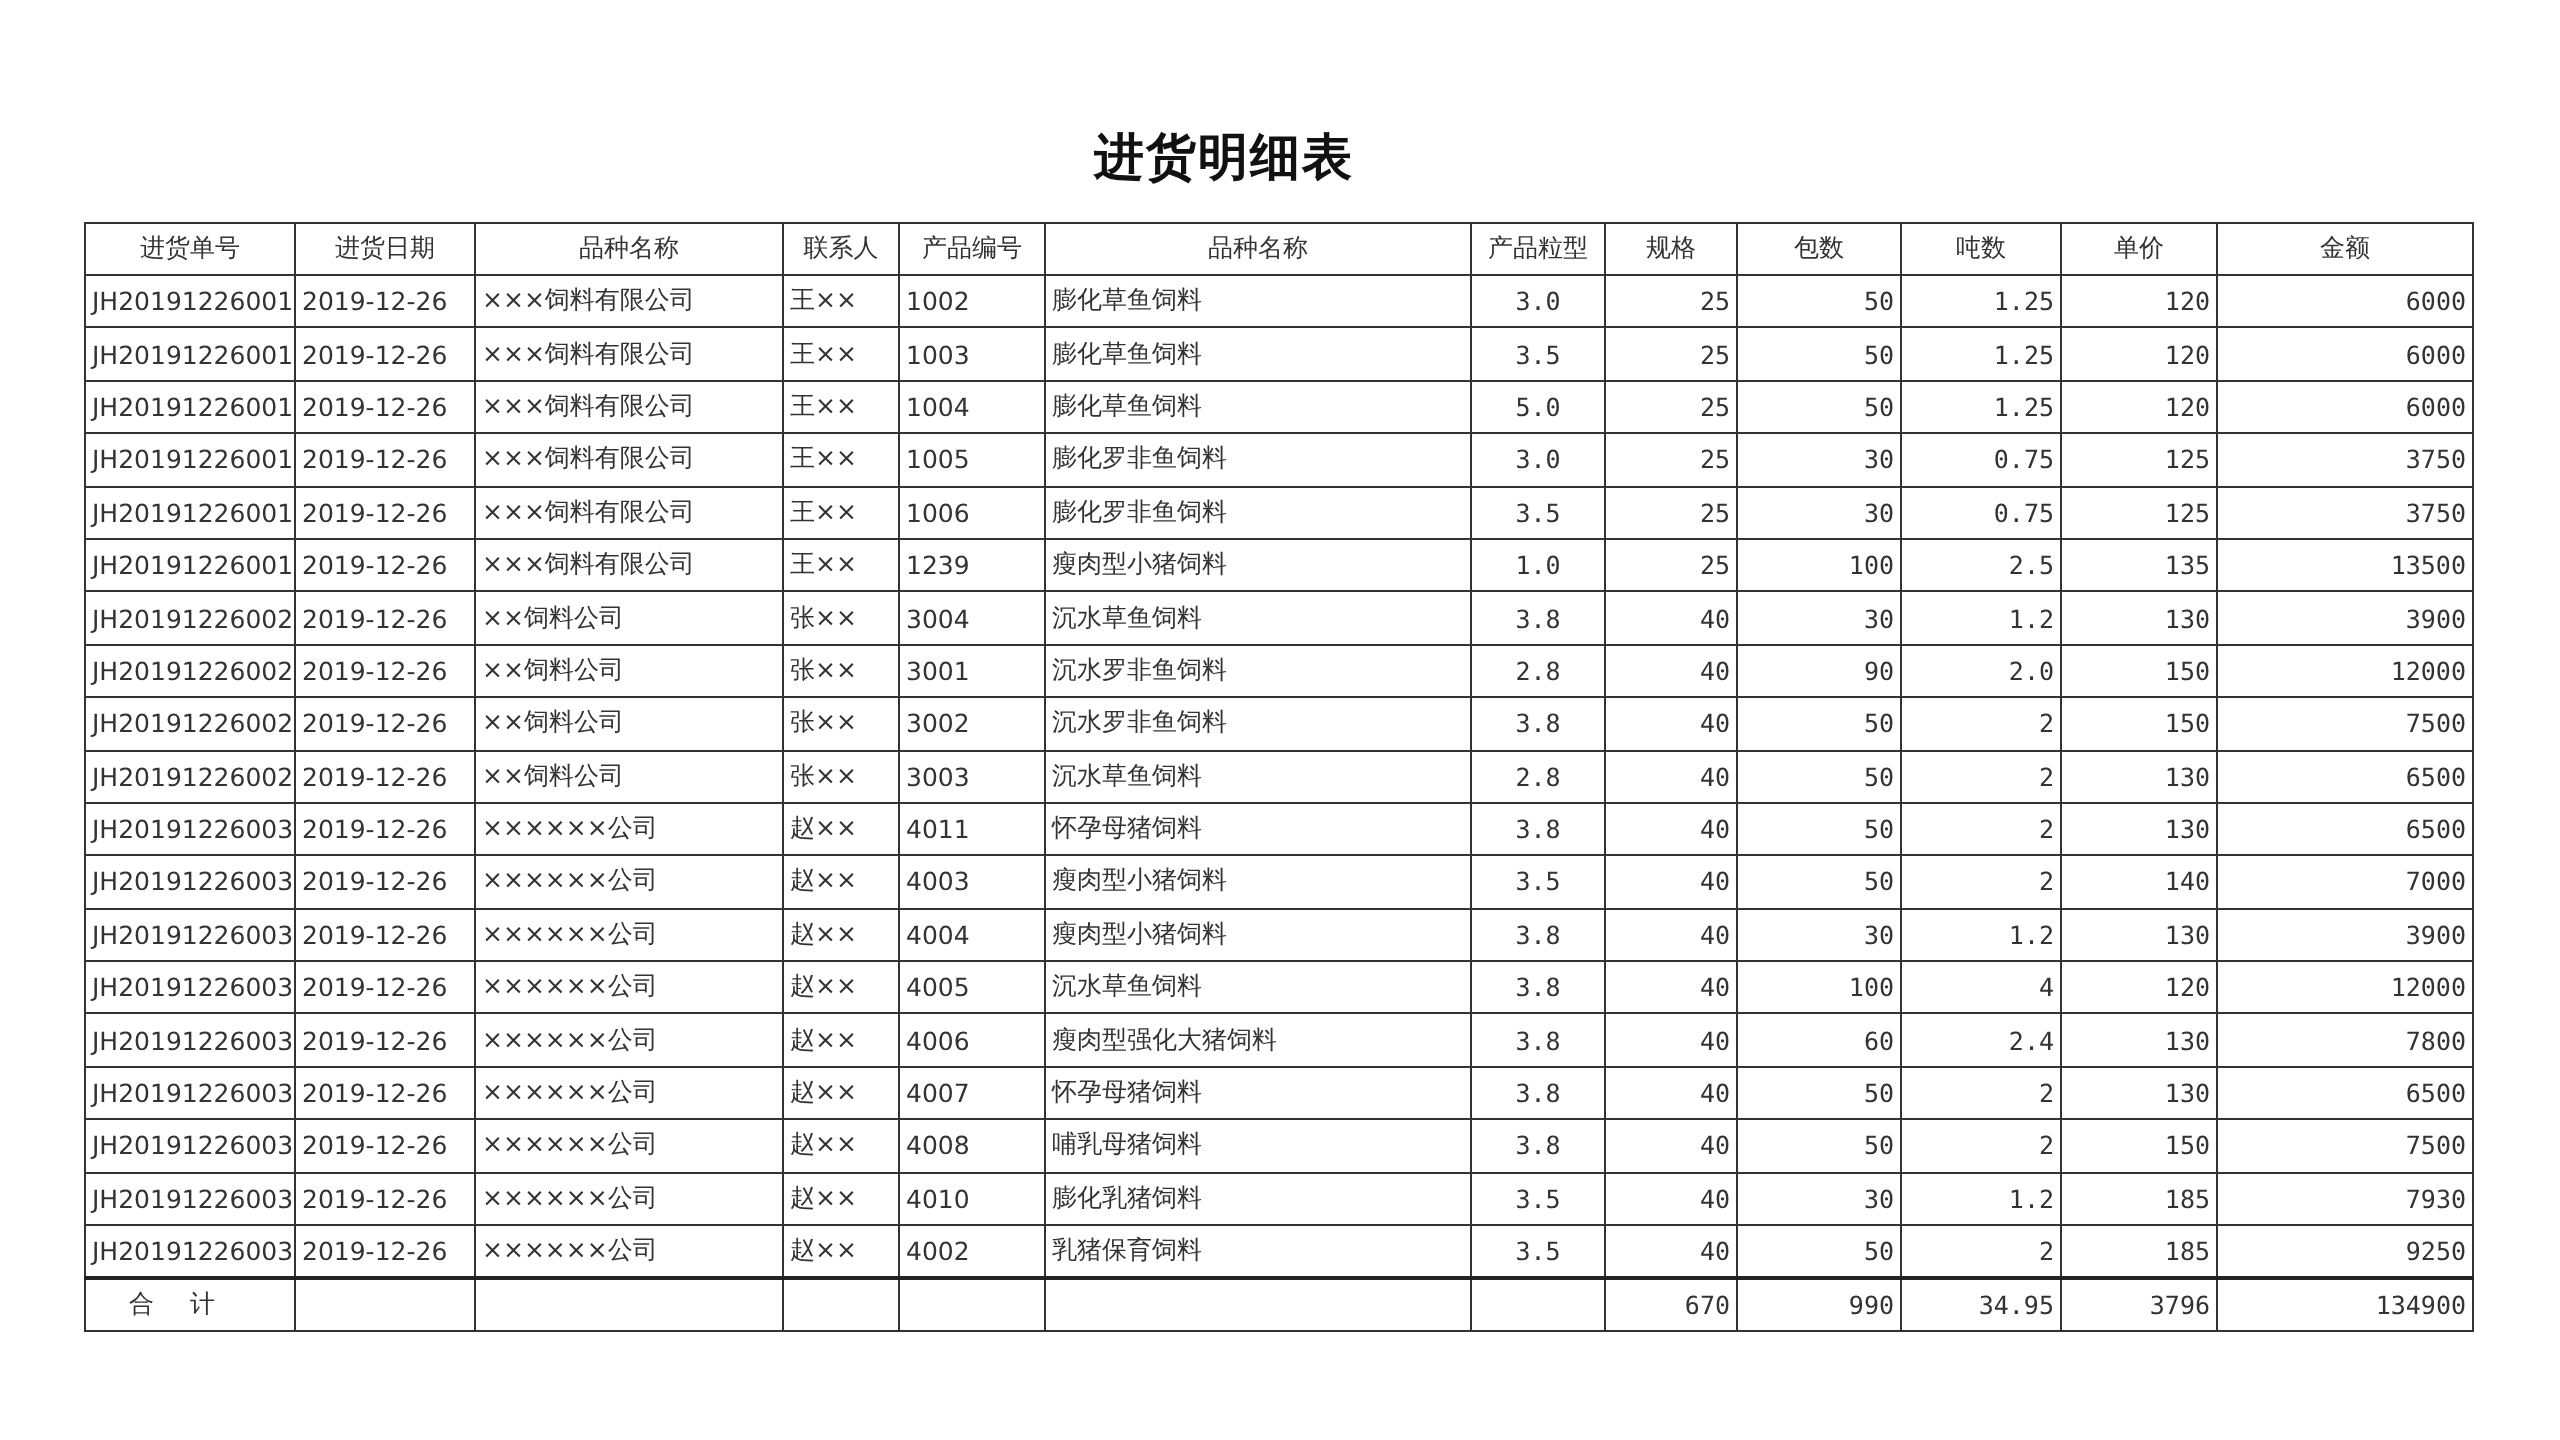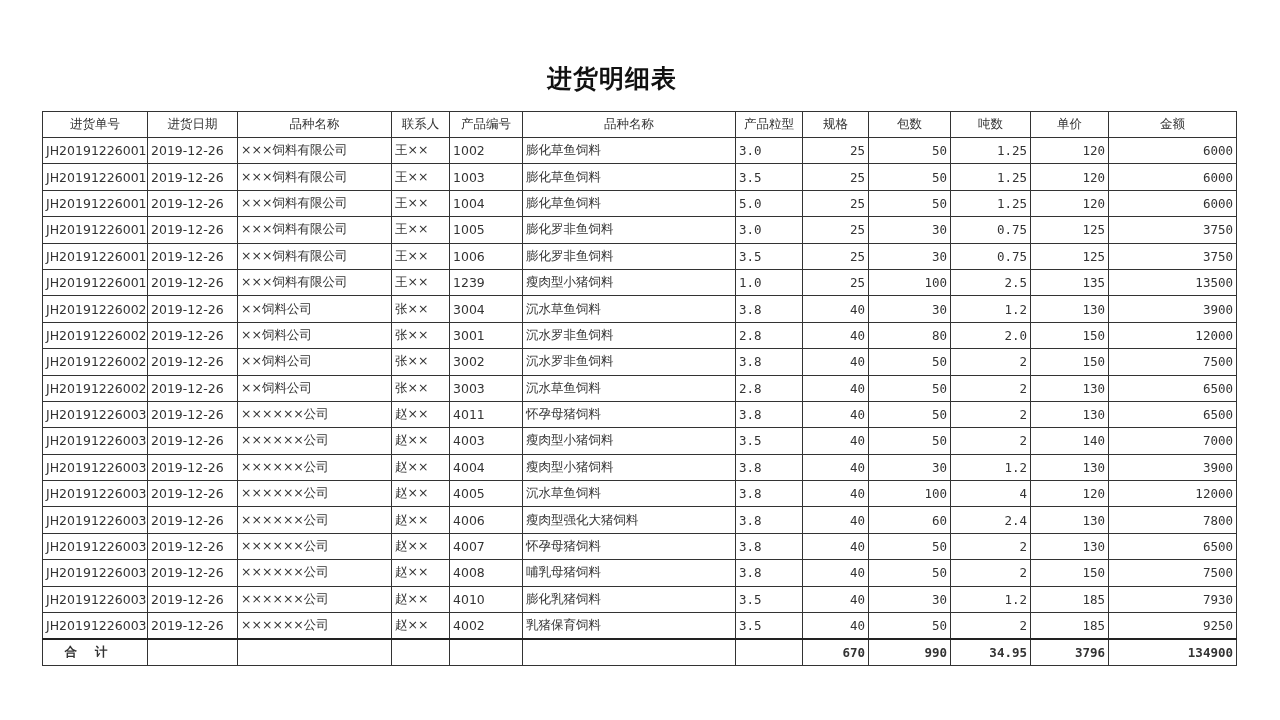--- a/index.html
+++ b/index.html
@@ -8,22 +8,22 @@
   .title { position: absolute; left: 0; width: 1224px; top: 62px; text-align: center;
            font-size: 25px; font-weight: bold; letter-spacing: 1px; color: #111; }
   table.sheet { position: absolute; left: 42px; top: 111px; border-collapse: collapse;
                 table-layout: fixed; width: 1194px; }
   table.sheet th, table.sheet td { border: 1px solid #333; padding: 0 3px; font-size: 12.5px;
                 white-space: nowrap; overflow: hidden; }
   table.sheet th { height: 25px; font-weight: normal; text-align: center; color: #333; }
   table.sheet td { height: 25.4px; color: #333; }
   td.l { text-align: left; }
   td.r { text-align: right; font-family: "DejaVu Sans Mono", "Liberation Mono", monospace; font-size: 12px; }
-  td.m { font-family: "DejaVu Sans Mono", "Liberation Mono", monospace; font-size: 12px; text-align: left; }
-  tr.total td { border-top: 2px solid #222; height: 25px; font-weight: bold; }
+  td.m { font-family: "DejaVu Sans Mono", "Liberation Mono", monospace; font-size: 12px; text-align: center; }
+  tr.total td { border-top: 2px solid #222; height: 25px; }
   td.c { text-align: center; letter-spacing: 18px; }
   table.sheet { border: 1.5px solid #222; }
 </style>
 </head>
 <body>
 
 <div class="title">进货明细表</div>
 
 <table class="sheet">
   <colgroup>
@@ -157,21 +157,21 @@
       </tr>
       <tr>
         <td class="l">JH20191226002</td>
         <td class="l">2019-12-26</td>
         <td class="l">××饲料公司</td>
         <td class="l">张××</td>
         <td class="l">3001</td>
         <td class="l">沉水罗非鱼饲料</td>
         <td class="m">2.8</td>
         <td class="r">40</td>
-        <td class="r">80</td>
+        <td class="r">90</td>
         <td class="r">2.0</td>
         <td class="r">150</td>
         <td class="r">12000</td>
       </tr>
       <tr>
         <td class="l">JH20191226002</td>
         <td class="l">2019-12-26</td>
         <td class="l">××饲料公司</td>
         <td class="l">张××</td>
         <td class="l">3002</td>

